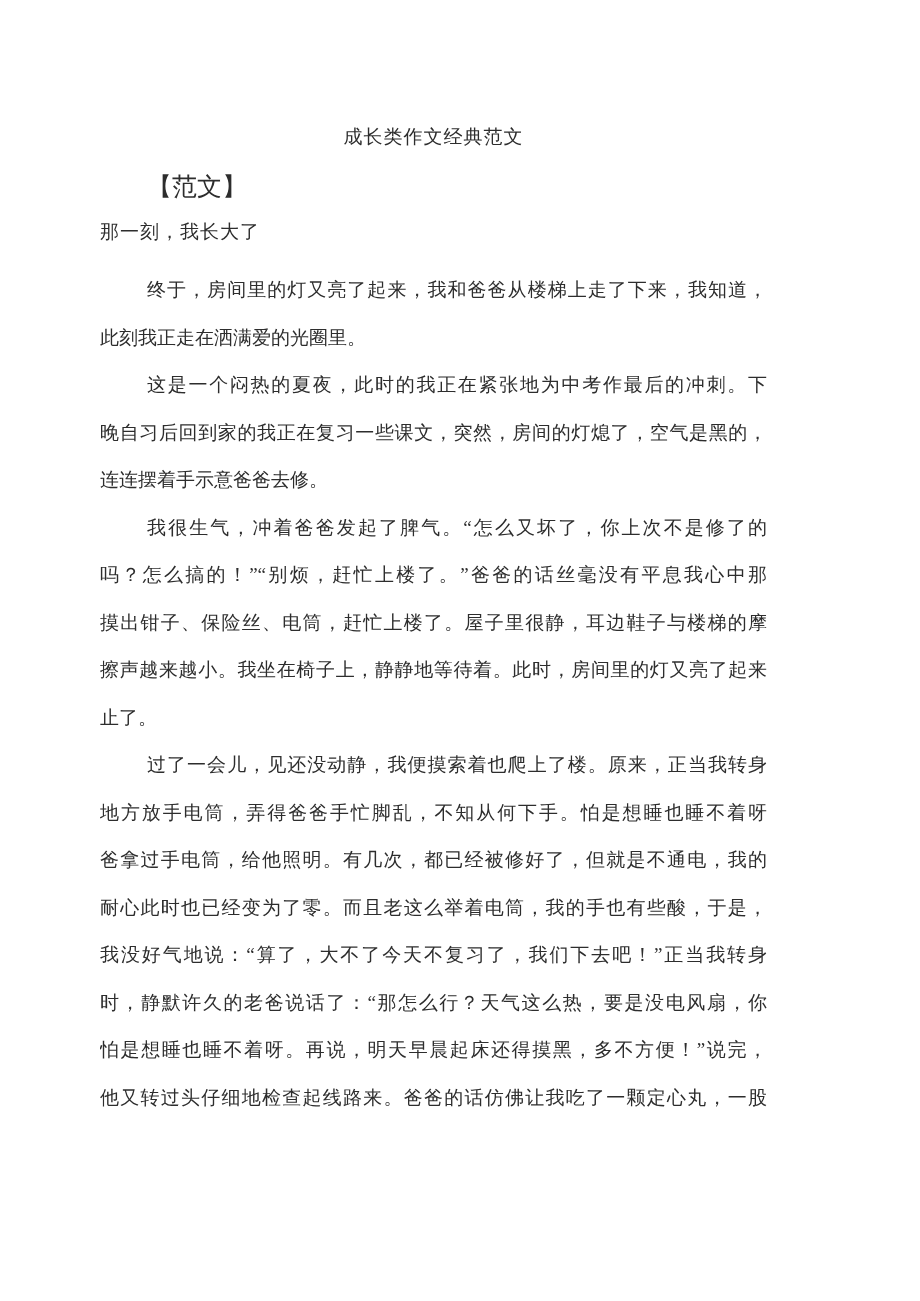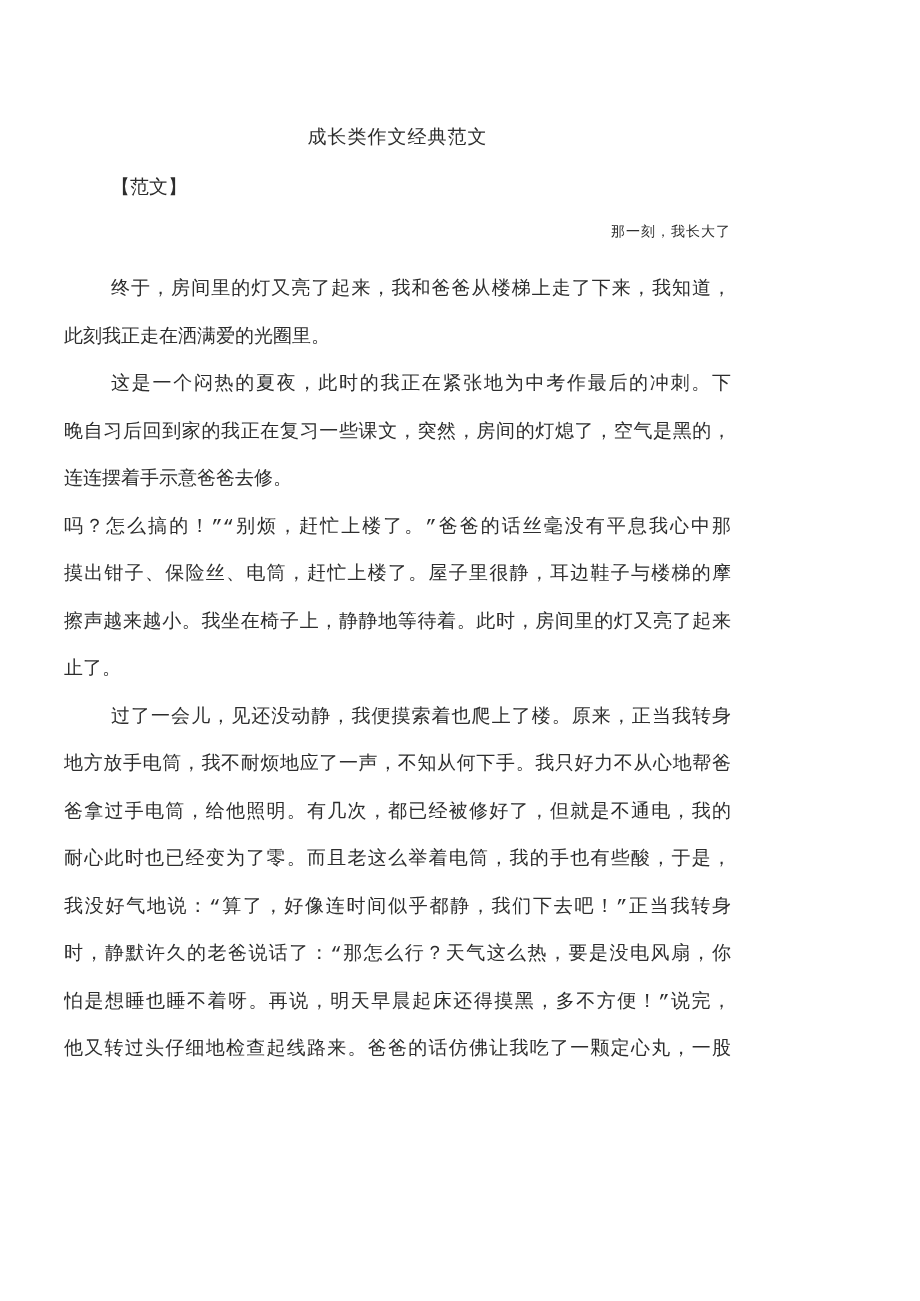--- a/index.html
+++ b/index.html
@@ -17,53 +17,52 @@
     width: 920px;
     height: 1301px;
     margin: 0 auto;
     background: var(--bg-color);
     color: var(--text-color);
     padding-top: 113px;
     overflow: hidden;
   }
   .content {
     width: 667px;
-    margin-left: 64px;
+    margin-left: 100px;
   }
   .doc-title {
     height: 48px;
     line-height: 48px;
     font-size: 19px;
     letter-spacing: 1px;
     text-align: center;
   }
   .section-label {
     margin-top: 4px;
     height: 43px;
     line-height: 43px;
-    font-size: 19px;
+    font-size: 25px;
     padding-left: 47px;
   }
   .essay-title {
     height: 48px;
     line-height: 48px;
-    font-size: 14px;
+    font-size: 19px;
     letter-spacing: 1px;
-    text-align: right;
+    text-align: left;
   }
   .body-text {
     margin-top: 10px;
   }
   .line {
     height: 47.5px;
     line-height: 47.5px;
     font-size: 19px;
     white-space: nowrap;
     overflow: hidden;
-    font-family: Liberation Mono, monospace;
   }
   .line.justify {
     white-space: normal;
     text-align: justify;
     text-align-last: justify;
   }
   .line.indent {
     padding-left: 47px;
   }
 </style>
@@ -78,28 +77,29 @@
     <div class="section-label">【范文】</div>
 
     <div class="essay-title">那一刻，我长大了</div>
 
     <div class="body-text">
       <div class="line indent justify">终于，房间里的灯又亮了起来，我和爸爸从楼梯上走了下来，我知道，</div>
       <div class="line">此刻我正走在洒满爱的光圈里。</div>
       <div class="line indent justify">这是一个闷热的夏夜，此时的我正在紧张地为中考作最后的冲刺。下</div>
       <div class="line justify">晚自习后回到家的我正在复习一些课文，突然，房间的灯熄了，空气是黑的，</div>
       <div class="line">连连摆着手示意爸爸去修。</div>
+      <div class="line indent justify">我很生气，冲着爸爸发起了脾气。“怎么又坏了，你上次不是修了的</div>
       <div class="line justify">吗？怎么搞的！”“别烦，赶忙上楼了。”爸爸的话丝毫没有平息我心中那</div>
       <div class="line justify">摸出钳子、保险丝、电筒，赶忙上楼了。屋子里很静，耳边鞋子与楼梯的摩</div>
       <div class="line justify">擦声越来越小。我坐在椅子上，静静地等待着。此时，房间里的灯又亮了起来</div>
       <div class="line">止了。</div>
       <div class="line indent justify">过了一会儿，见还没动静，我便摸索着也爬上了楼。原来，正当我转身</div>
-      <div class="line justify">地方放手电筒，我不耐烦地应了一声，不知从何下手。我只好力不从心地帮爸</div>
+      <div class="line justify">地方放手电筒，弄得爸爸手忙脚乱，不知从何下手。怕是想睡也睡不着呀</div>
       <div class="line justify">爸拿过手电筒，给他照明。有几次，都已经被修好了，但就是不通电，我的</div>
       <div class="line justify">耐心此时也已经变为了零。而且老这么举着电筒，我的手也有些酸，于是，</div>
-      <div class="line justify">我没好气地说：“算了，好像连时间似乎都静，我们下去吧！”正当我转身</div>
+      <div class="line justify">我没好气地说：“算了，大不了今天不复习了，我们下去吧！”正当我转身</div>
       <div class="line justify">时，静默许久的老爸说话了：“那怎么行？天气这么热，要是没电风扇，你</div>
       <div class="line justify">怕是想睡也睡不着呀。再说，明天早晨起床还得摸黑，多不方便！”说完，</div>
       <div class="line justify">他又转过头仔细地检查起线路来。爸爸的话仿佛让我吃了一颗定心丸，一股</div>
     </div>
 
   </div>
 </div>
 
 </body></html>

